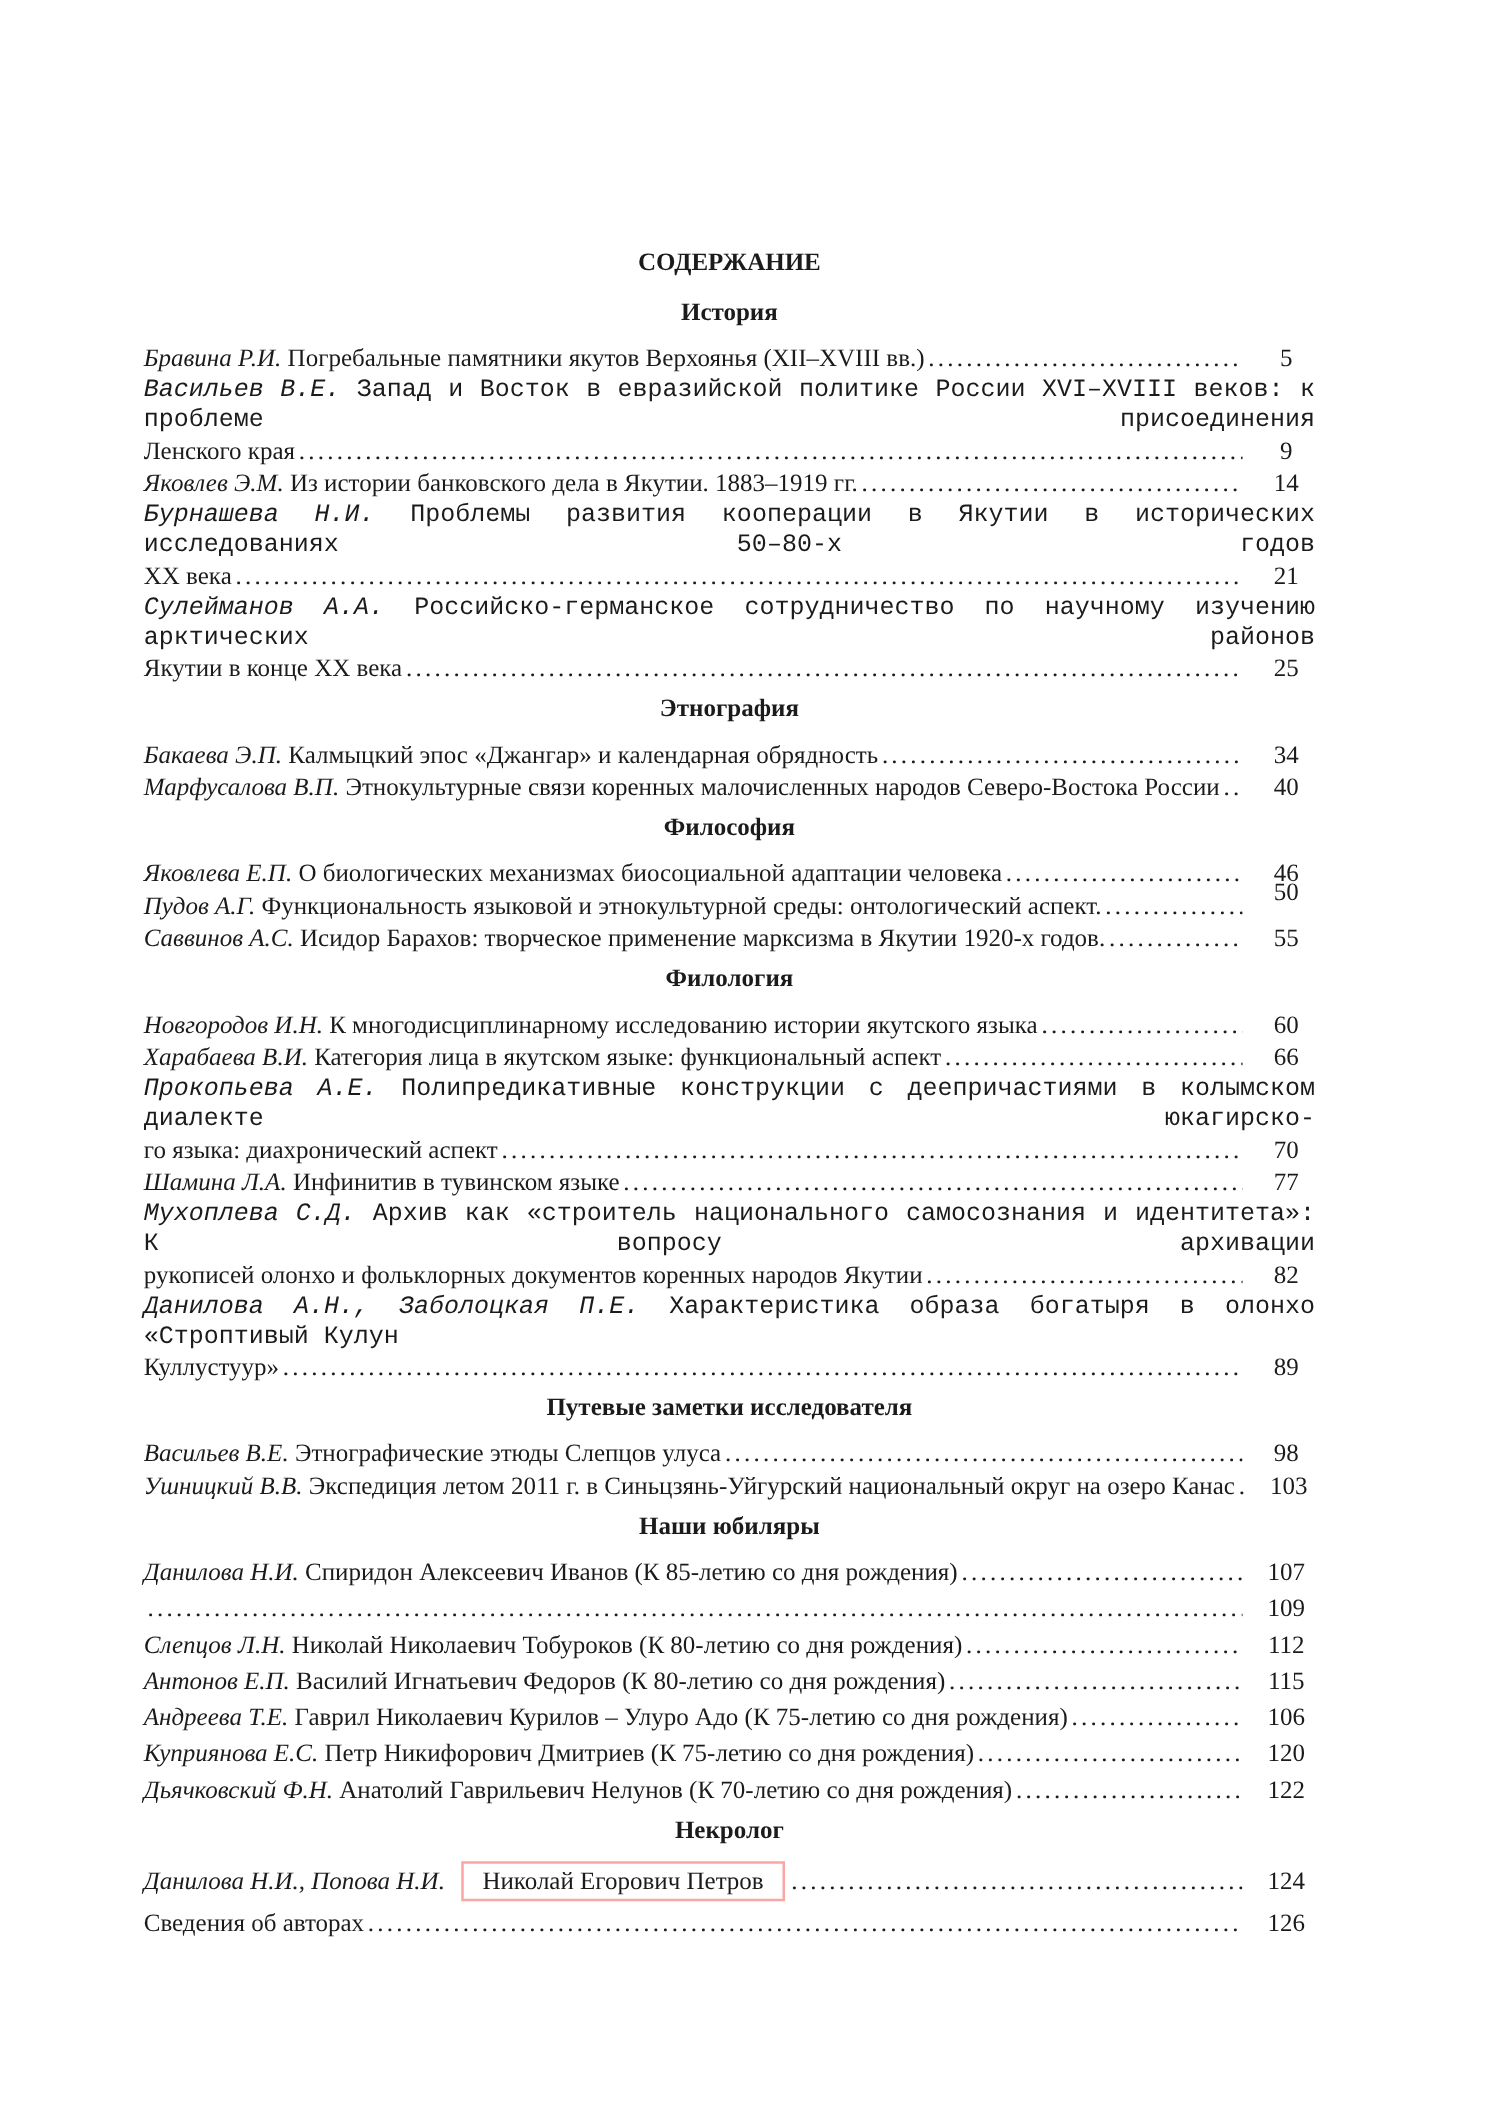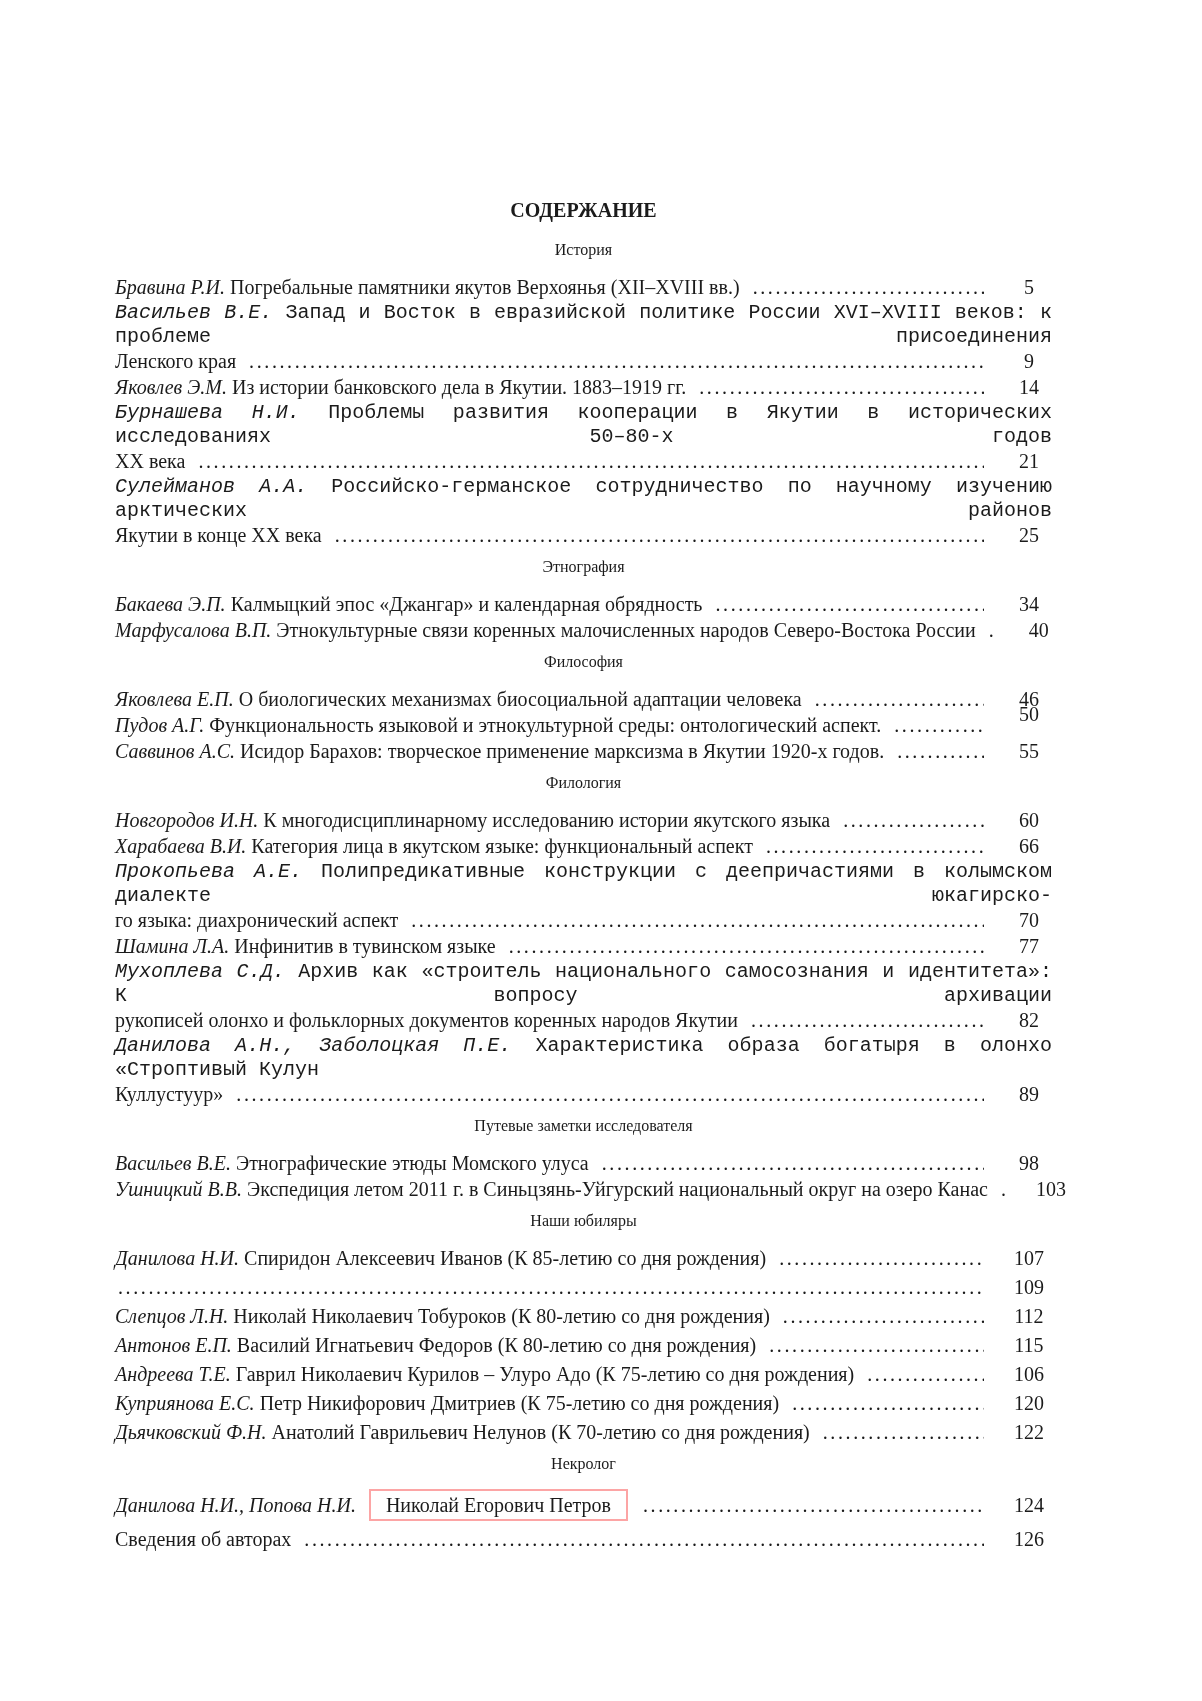--- a/index.html
+++ b/index.html
@@ -21,28 +21,28 @@
     overflow: hidden;
   }
   .doc-title {
     font-size: 20px;
     font-weight: bold;
     text-align: center;
     line-height: 24px;
     margin: 0 0 16px 0;
   }
   .section-heading {
-    font-size: 16px;
-    font-weight: normal;
+    font-size: 20px;
+    font-weight: bold;
     text-align: center;
     line-height: 24px;
     margin: 8px 0 13px 0;
   }
   .entry { margin-top: 2px; }
-  .line { line-height: 24px; gap: 10px; }
+  .line { line-height: 24px; }
   .line-justified {
     text-align: justify;
     text-align-last: justify;
     font-family: Liberation Mono, monospace;
   }
   .line-last {
     display: flex;
     align-items: baseline;
   }
   .line-text { white-space: nowrap; }
@@ -215,21 +215,21 @@
             <span class="line-text"><span class="tspan">Куллустуур»</span></span>
             <span class="leader"></span>
             <span class="pagenum">89</span>
           </div>
         </div>
       </section>
       <section class="section">
         <h2 class="section-heading">Путевые заметки исследователя</h2>
         <div class="entry">
           <div class="line line-last">
-            <span class="line-text"><i class="authors">Васильев В.Е.</i> <span class="tspan">Этнографические этюды Момского улуса</span></span>
+            <span class="line-text"><i class="authors">Васильев В.Е.</i> <span class="tspan">Этнографические этюды Слепцов улуса</span></span>
             <span class="leader"></span>
             <span class="pagenum">98</span>
           </div>
         </div>
         <div class="entry">
           <div class="line line-last">
             <span class="line-text"><i class="authors">Ушницкий В.В.</i> <span class="tspan">Экспедиция летом 2011 г. в Синьцзянь-Уйгурский национальный округ на озеро Канас</span></span>
             <span class="leader"></span>
             <span class="pagenum">103</span>
           </div>

